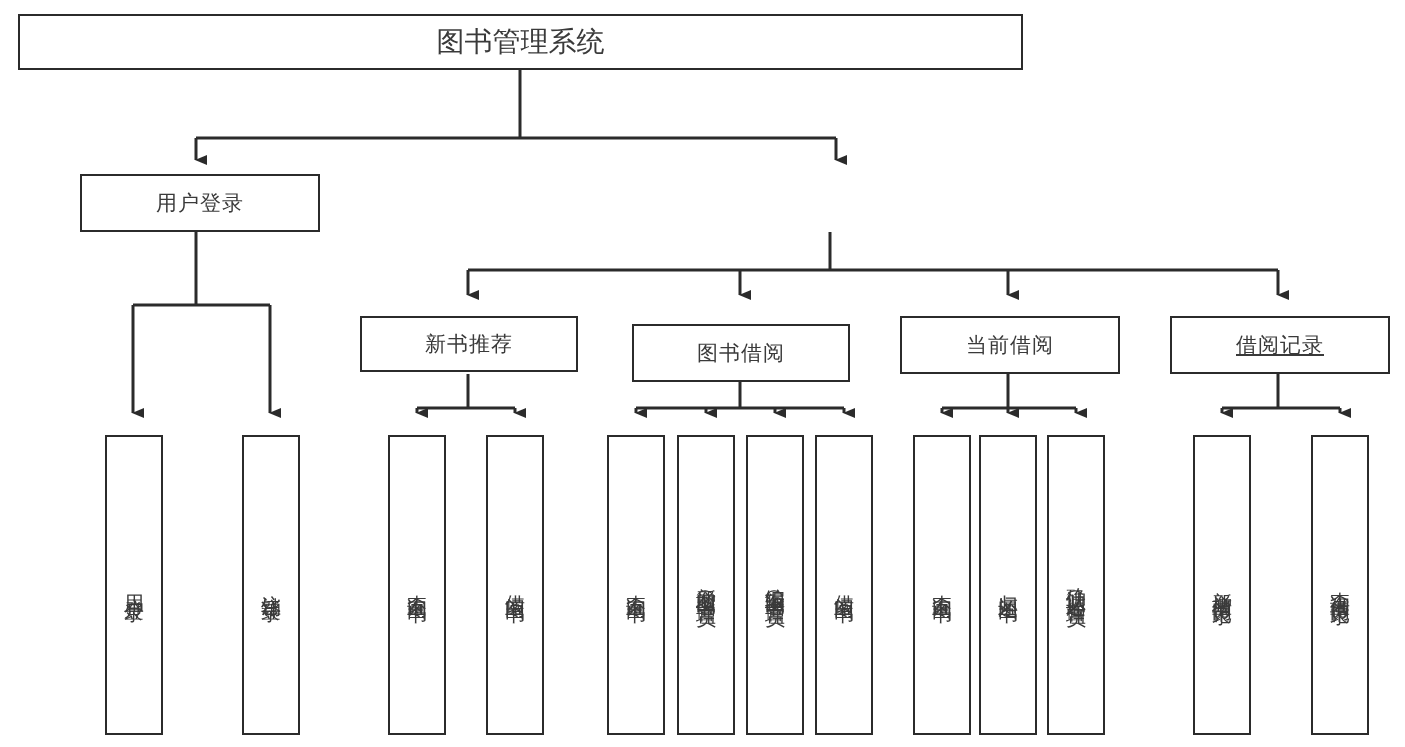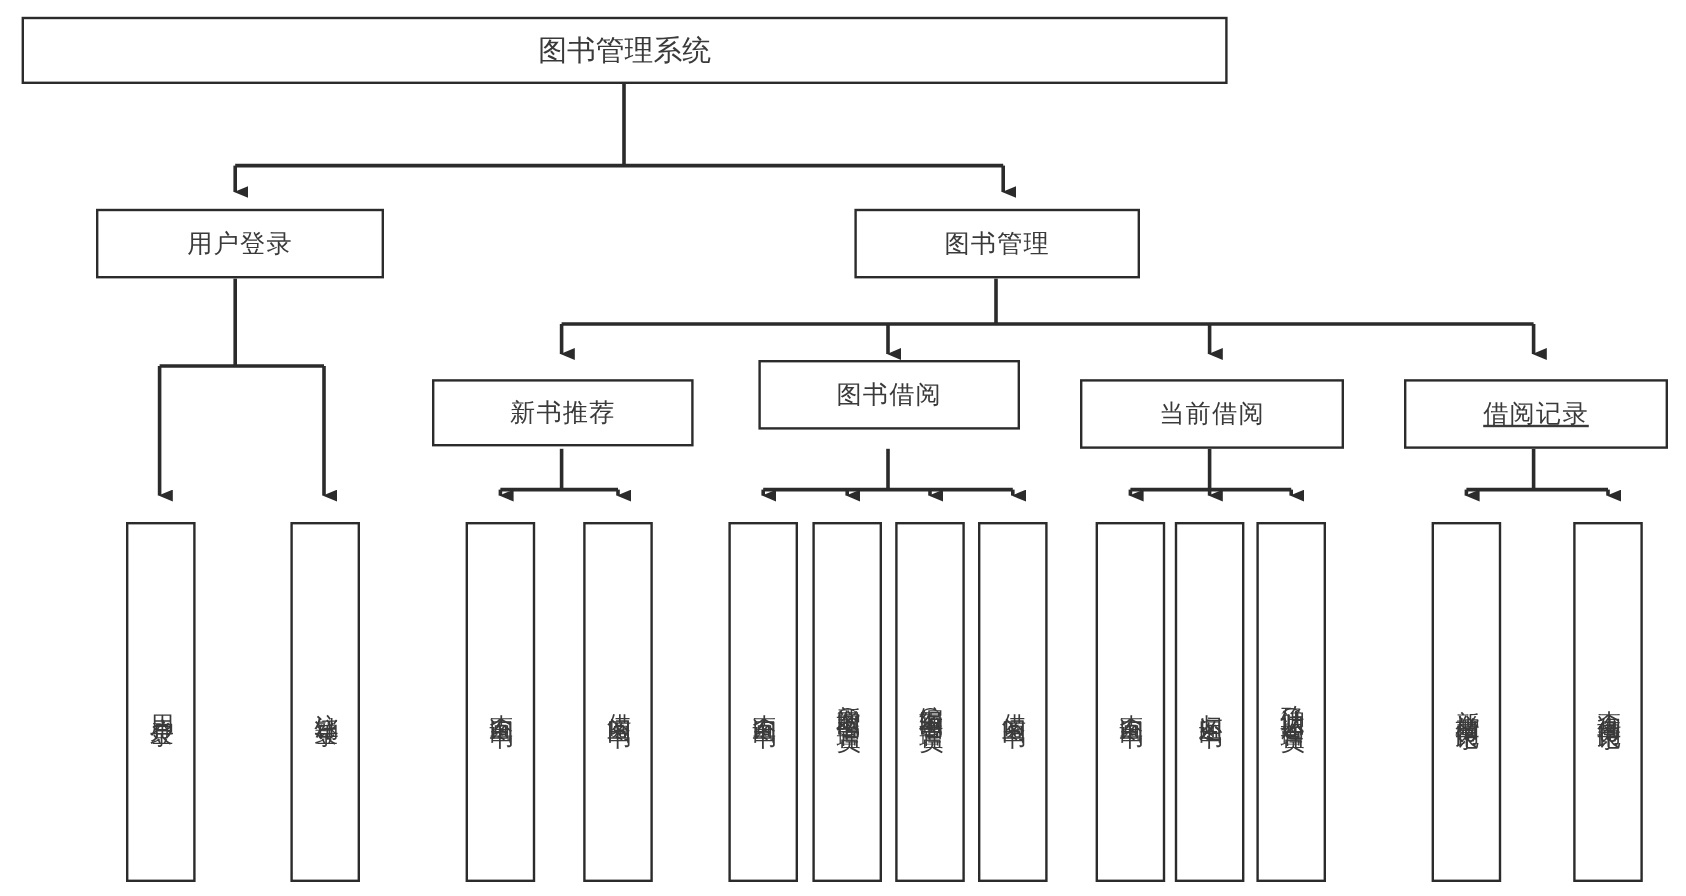--- a/index.html
+++ b/index.html
@@ -34,21 +34,21 @@
     align-items: center;
     justify-content: center;
     color: #3a3a3a;
     z-index: 2;
   }
   .node.h {
     font-size: 21px;
     letter-spacing: 1px;
   }
   .node.root {
-    font-size: 24px;
+    font-size: 28px;
   }
   .node.v {
     font-size: 20px;
   }
   .node.v .vtext {
     writing-mode: vertical-rl;
     text-orientation: upright;
     letter-spacing: 3px;
     line-height: 1.05;
     white-space: nowrap;
@@ -120,28 +120,25 @@
     </g>
   </svg>
 
   <div class="node root" style="left:18px; top:14px; width:1005px; height:56px;">
     <span>图书管理系统</span>
   </div>
 
   <div class="node h" style="left:80px; top:174px; width:240px; height:58px;">
     <span>用户登录</span>
   </div>
-  <div class="node h" style="left:712px; top:174px; width:238px; height:58px;">
-    <span>图书管理</span>
-  </div>
 
   <div class="node h" style="left:360px; top:316px; width:218px; height:56px;">
     <span>新书推荐</span>
   </div>
-  <div class="node h" style="left:632px; top:300px; width:218px; height:58px;">
+  <div class="node h" style="left:632px; top:324px; width:218px; height:58px;">
     <span>图书借阅</span>
   </div>
   <div class="node h" style="left:900px; top:316px; width:220px; height:58px;text-align:right;">
     <span>当前借阅</span>
   </div>
   <div class="node h" style="left:1170px; top:316px; width:220px; height:58px;text-decoration:underline;">
     <span>借阅记录</span>
   </div>
 
   <div class="node v" style="left:105px; top:435px; width:58px; height:300px;">

